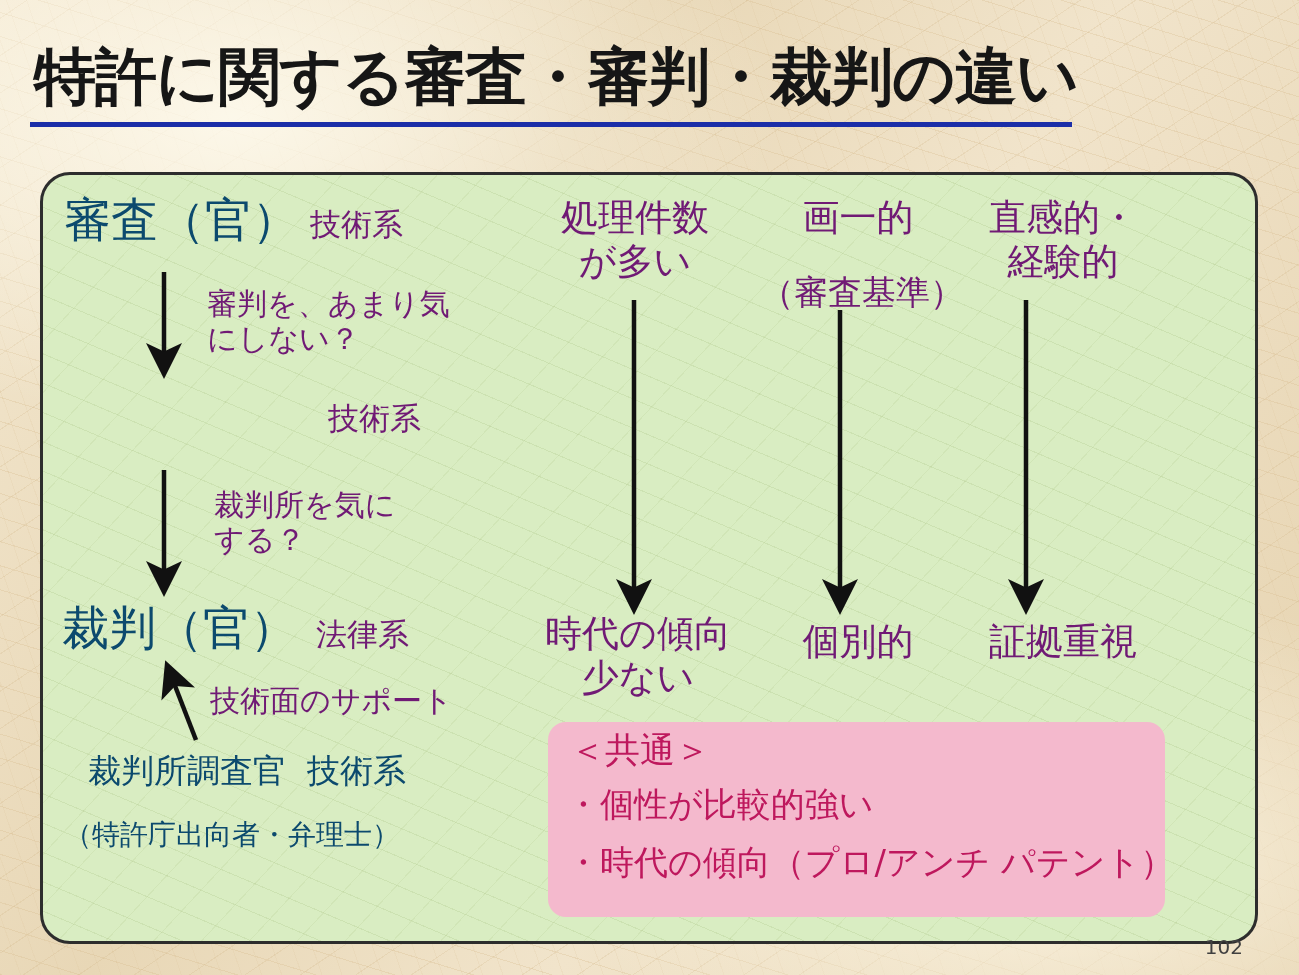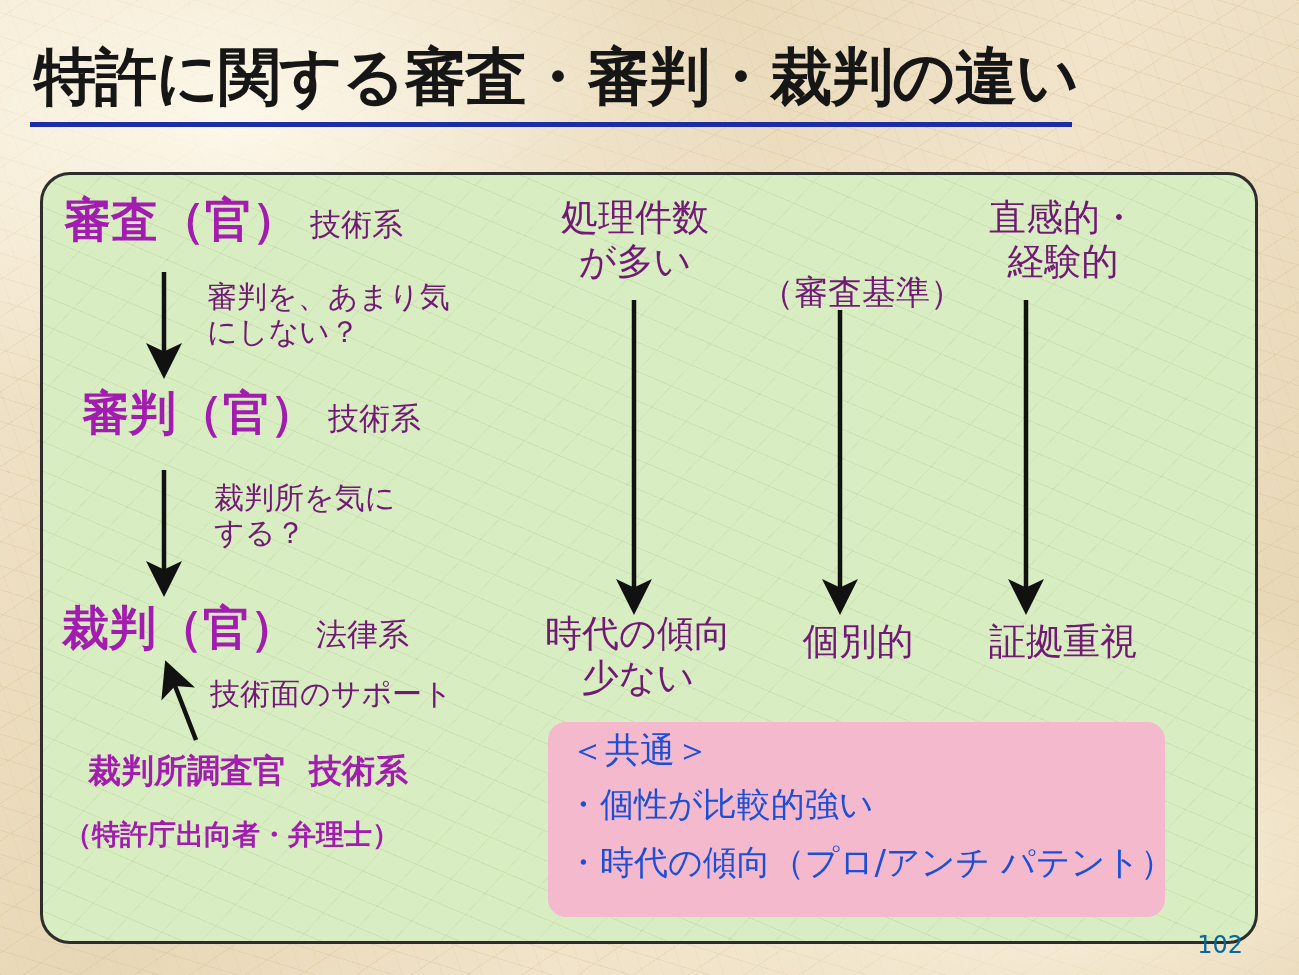--- a/index.html
+++ b/index.html
@@ -76,26 +76,26 @@
       repeating-linear-gradient(-47deg, rgba(170,195,130,0.18) 0px, rgba(170,195,130,0.18) 1px, rgba(0,0,0,0) 1px, rgba(0,0,0,0) 35px);
     pointer-events: none;
   }
 
   
   .tx {
     position: absolute;
     white-space: pre;
     line-height: 1.18;
   }
-  .blue   { color: #a21caf; font-weight: bold; }
+  .blue   { color: #0c4a6e; }
   .black  { color: #701a75; }
 
   .big-blue   { font-size: 47px; }
   .mid-black  { font-size: 31px; }
-  .note-black { font-size: 30px; }
+  .note-black { font-size: 30px; margin-top: 7px; }
   .col-head   { font-size: 37px; text-align: center; }
   .col-sub    { font-size: 34px; text-align: center; }
   .col-foot   { font-size: 37px; text-align: center; }
 
   
   #arrows {
     position: absolute;
     left: 0; top: 0;
     width: 1299px;
     height: 975px;
@@ -105,31 +105,31 @@
   
   .pinkbox {
     position: absolute;
     left: 548px;
     top: 722px;
     width: 617px;
     height: 195px;
     background: #f4b9cd;
     border-radius: 18px;
   }
-  .pinkbox .tx { color: #1d4ed8; text-align: center; }
+  .pinkbox .tx { color: #be185d; text-align: center; }
   .pk1 { left: 22px; top: 8px;  font-size: 35px; }
   .pk2 { left: 18px; top: 62px; font-size: 34px; }
   .pk3 { left: 18px; top: 120px; font-size: 34px; }
 
   .pagenum {
     position: absolute;
     right: 56px;
     bottom: 16px;
-    font-size: 24px;
-    color: #0369a1;
+    font-size: 20px;
+    color: #404040;
   }
 </style>
 </head>
 <body>
 
 <div id="bg"></div>
 
 <div id="slide">
 
   <div class="title">特許に関する審査・審判・裁判の違い</div>
@@ -138,39 +138,39 @@
   <div class="panel">
     <div class="panel-texture"></div>
   </div>
 
   <div class="tx big-blue blue" style="left:64px; top:192px;">審査（官）</div>
   <div class="tx mid-black black" style="left:310px; top:206px;">技術系</div>
 
   <div class="tx note-black black" style="left:207px; top:279px;">審判を、あまり気
 にしない？</div>
 
-  <div class="tx big-blue blue" style="left:82px; top:385px;">審判（官）</div>
   <div class="tx mid-black black" style="left:328px; top:400px;">技術系</div>
 
   <div class="tx note-black black" style="left:214px; top:480px;">裁判所を気に
 する？</div>
 
   <div class="tx big-blue blue" style="left:62px; top:600px;">裁判（官）</div>
   <div class="tx mid-black black" style="left:316px; top:616px;">法律系</div>
 
   <div class="tx note-black black" style="left:210px; top:676px;">技術面のサポート</div>
 
   <div class="tx blue" style="left:88px; top:752px; font-size:33px;">裁判所調査官  技術系</div>
   <div class="tx blue" style="left:64px; top:818px; font-size:28px;">（特許庁出向者・弁理士）</div>
 
   <div class="tx col-head black" style="left:530px; top:196px; width:210px;">処理件数
 が多い</div>
   <div class="tx col-foot black" style="left:518px; top:612px; width:240px;">時代の傾向
 少ない</div>
 
+  <div class="tx col-head black" style="left:768px; top:196px; width:180px;">画一的</div>
   <div class="tx col-sub black" style="left:760px; top:272px; width:196px;">（審査基準）</div>
   <div class="tx col-foot black" style="left:768px; top:620px; width:180px;">個別的</div>
 
   <div class="tx col-head black" style="left:960px; top:196px; width:206px;">直感的・
 経験的</div>
   <div class="tx col-foot black" style="left:956px; top:620px; width:214px;">証拠重視</div>
 
   <svg id="arrows" viewBox="0 0 1299 975">
     <defs>
       <marker id="ah" markerWidth="9" markerHeight="9" refX="4.2" refY="4.4" orient="auto">

